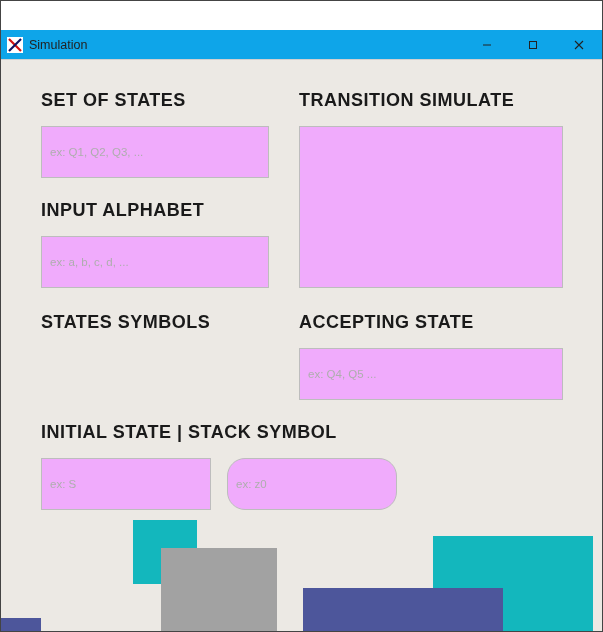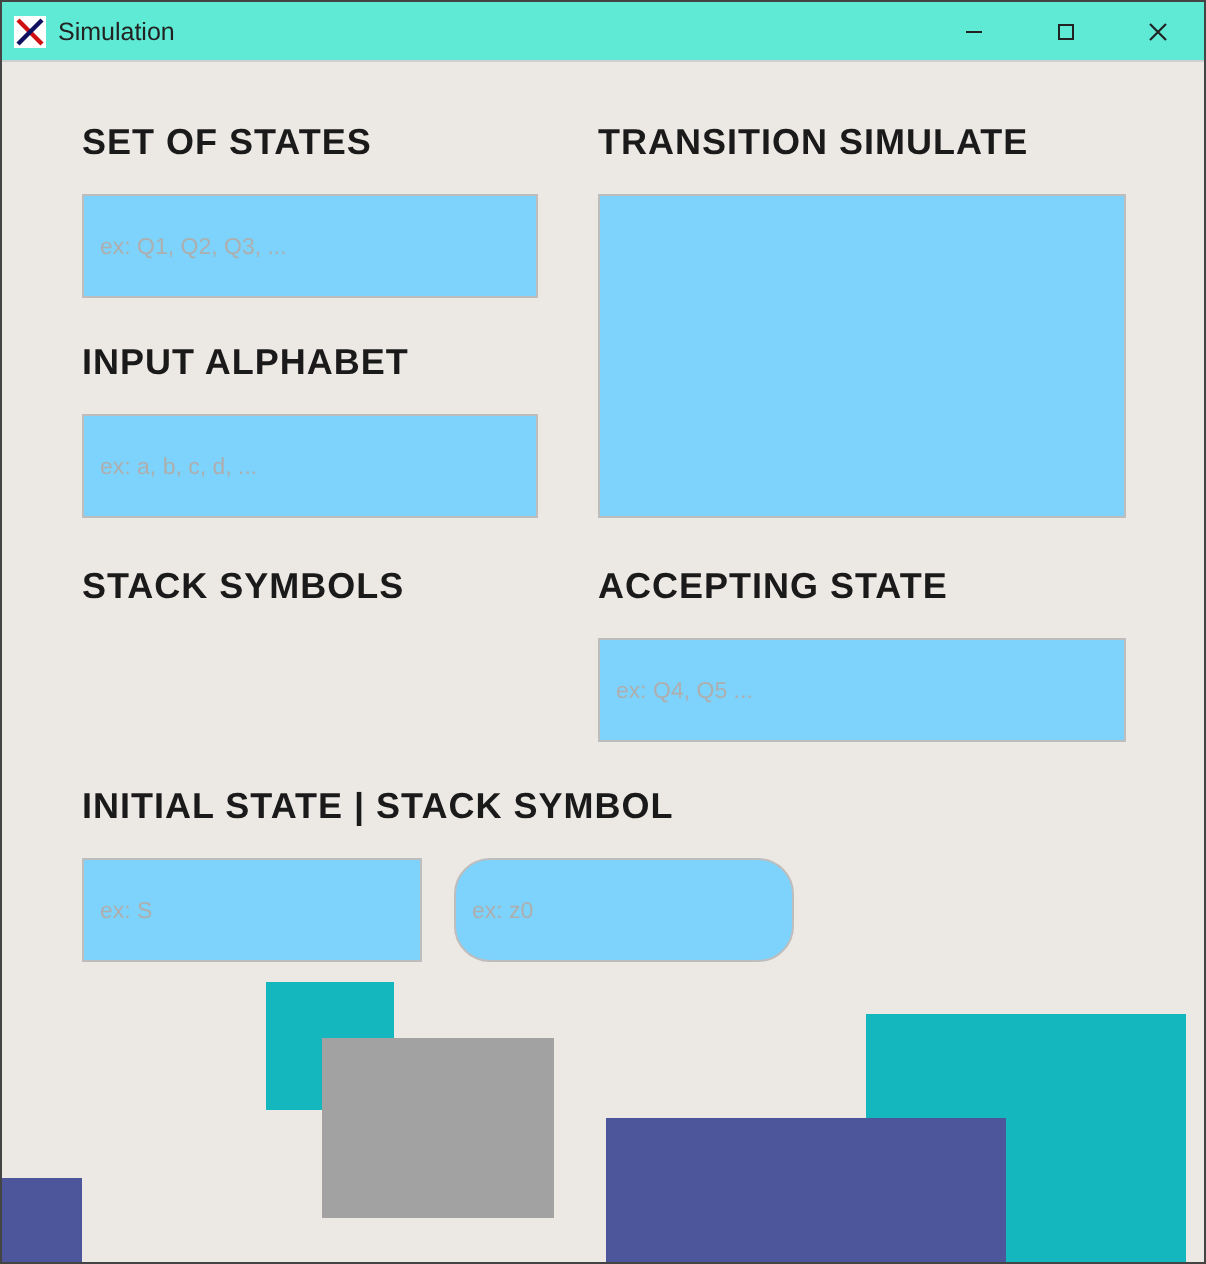--- a/index.html
+++ b/index.html
@@ -13,26 +13,27 @@
       width: 603px;
       height: 632px;
       border: 1px solid #444;
       background: #fff;
       display: flex;
       flex-direction: column;
     }
     
     .titlebar {
       height: 30px;
-      background: #5eead4;
+      background: #0ea5e9;
       display: flex;
       align-items: center;
       padding-left: 6px;
       border-bottom: 1px solid #d0d0d0;
       user-select: none;
+      margin-top: 29px;
     }
     .titlebar .app-icon {
       width: 16px;
       height: 16px;
       margin-right: 6px;
     }
     .titlebar .title-text {
       font-size: 12.5px;
       color: #222;
       flex: 0 0 auto;
@@ -59,21 +60,21 @@
     .heading {
       position: absolute;
       font-weight: 900;
       font-size: 18px;
       letter-spacing: 0.5px;
       color: #1a1a1a;
       white-space: nowrap;
     }
     .field, .textarea {
       position: absolute;
-      background: #7dd3fc;
+      background: #f0abfc;
       border: 1px solid #bdbdbd;
       font-size: 12px;
       color: #333;
       padding: 0 8px;
     }
     .field::placeholder, .textarea::placeholder {
       color: #aeaeae;
       font-size: 11.5px;
     }
     .textarea {
@@ -132,21 +133,21 @@
 
     <div class="heading" style="left:40px; top:30px;">SET OF STATES</div>
     <input class="field" style="left: 40px; top: 66px; width: 228px; height: 52px;" placeholder="ex: Q1, Q2, Q3, ...">
 
     <div class="heading" style="left:40px; top:140px;">INPUT ALPHABET</div>
     <input class="field" style="left: 40px; top: 176px; width: 228px; height: 52px;" placeholder="ex: a, b, c, d, ...">
 
     <div class="heading" style="left:298px; top:30px;">TRANSITION SIMULATE</div>
     <textarea class="textarea" style="left: 298px; top: 66px; width: 264px; height: 162px;"></textarea>
 
-    <div class="heading" style="left:40px; top:252px;">STACK SYMBOLS</div>
+    <div class="heading" style="left:40px; top:252px;">STATES SYMBOLS</div>
 
     <div class="heading" style="left:298px; top:252px;">ACCEPTING STATE</div>
     <input class="field" style="left: 298px; top: 288px; width: 264px; height: 52px;" placeholder="ex: Q4, Q5 ...">
 
     <div class="heading" style="left:40px; top:362px;">INITIAL STATE | STACK SYMBOL</div>
 
     <input class="field" style="left: 40px; top: 398px; width: 170px; height: 52px;" placeholder="ex: S">
 
     <input class="field" style="left: 226px; top: 398px; width: 170px; height: 52px; border-radius: 18px;" placeholder="ex: z0">
 

